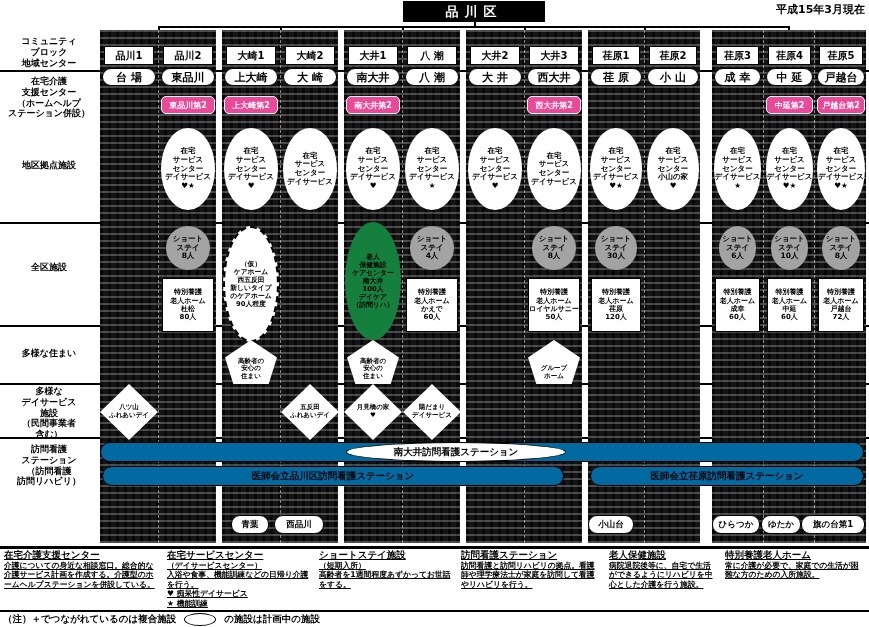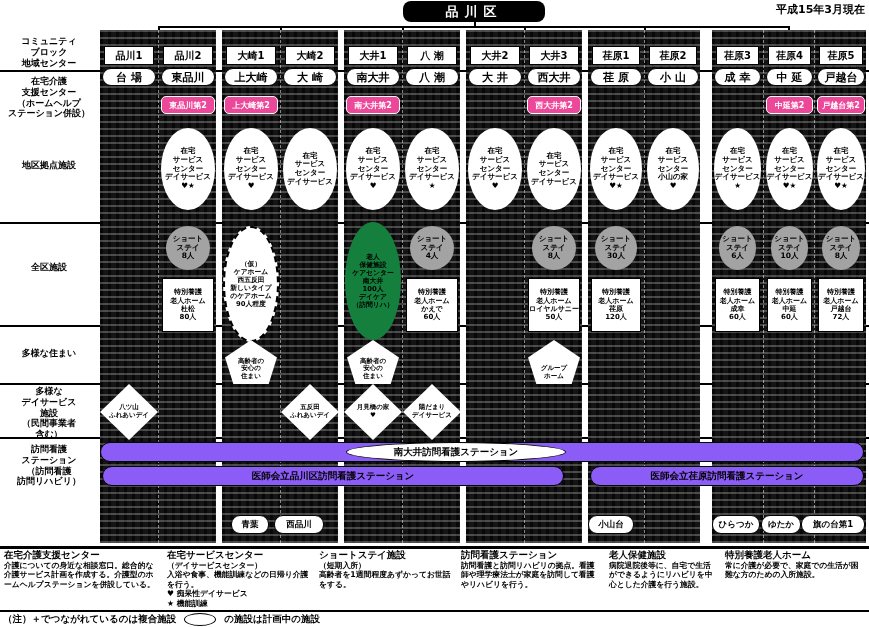--- a/index.html
+++ b/index.html
@@ -1,21 +1,21 @@
 <!DOCTYPE html>
 <html><head>
 <meta charset="utf-8">
 <style>
   html,body{margin:0;padding:0;background:#fff;}
   .canvas{position:relative;width:869px;height:627px;background:#fff;overflow:hidden;
           font-family:"DejaVu Sans",sans-serif;color:#000;}
   .hline{position:absolute;left:0;width:869px;background:#000;}
   
   .titlebox{position:absolute;left:403px;top:1px;width:142px;height:21px;background:#000;color:#fff;
-            display:flex;align-items:center;justify-content:center;font-size:13px;font-weight:bold;letter-spacing:6px;border-radius:8px;}
+            display:flex;align-items:center;justify-content:center;font-size:13px;font-weight:bold;letter-spacing:6px;}
   .datenote{position:absolute;right:4px;top:2px;font-size:11px;font-weight:bold;}
   .tline{position:absolute;background:#000;}
   
   .rowlabel{position:absolute;left:0;width:98px;text-align:center;font-size:9px;font-weight:bold;
             white-space:pre-line;line-height:1.2;}
   
   .chart{position:absolute;left:100px;top:30px;width:766px;height:513px;padding-left:40px;}
   .block{position:absolute;top:0;height:513px;background-color:#141414;
          background-image:
            repeating-linear-gradient(0deg, rgba(210,210,210,0.30) 0 2px, transparent 2px 7px),
@@ -45,29 +45,29 @@
       font-size:6.8px;font-weight:bold;line-height:1.18;white-space:pre-line;}
   .pent{position:absolute;top:310px;left:3px;right:3px;height:44px;background:#fff;
       clip-path:polygon(50% 0,100% 40%,84% 100%,16% 100%,0 40%);
       display:flex;align-items:flex-end;justify-content:center;text-align:center;padding-bottom:3px;box-sizing:border-box;
       font-size:6.5px;font-weight:bold;line-height:1.2;white-space:pre-line;}
   .dia{position:absolute;top:354px;left:0;right:0;height:56px;background:#fff;
       clip-path:polygon(50% 0,100% 50%,50% 100%,0 50%);
       display:flex;align-items:center;justify-content:center;text-align:center;
       font-size:6.5px;font-weight:bold;line-height:1.2;white-space:pre-line;}
   
-  .npill{position:absolute;height:18px;background:#8b5cf6;border-radius:10px;border:1px solid #000;
+  .npill{position:absolute;height:18px;background:#0369a1;border-radius:10px;border:1px solid #000;
          display:flex;align-items:center;justify-content:center;font-size:9.5px;font-weight:bold;}
   .noval{position:absolute;height:18px;background:#fff;border-radius:50%;border:1.5px solid #000;
          display:flex;align-items:center;justify-content:center;font-size:9.5px;font-weight:bold;}
   .soval{position:absolute;height:17px;background:#fff;border-radius:9px;border:1px solid #000;
          display:flex;align-items:center;justify-content:center;font-size:8.5px;font-weight:bold;white-space:pre;}
   
   .legend{position:absolute;left:0;top:549px;width:869px;height:60px;display:flex;}
-  .lg{box-sizing:border-box;padding:1px 5px 13px 4px;}
+  .lg{box-sizing:border-box;padding:1px 5px 13px 4px;text-decoration:underline;}
   .lg-t{font-size:9.5px;font-weight:bold;line-height:1.15;}
   .lg-b{font-size:7.8px;line-height:1.22;white-space:pre-line;font-weight:bold;}
   .notebar{position:absolute;left:0;top:613px;width:869px;font-size:9.5px;font-weight:bold;display:flex;align-items:center;gap:8px;padding-left:3px;}
   .note-oval{display:inline-block;width:30px;height:11px;border:1.5px solid #000;border-radius:50%;}
 </style>
 </head>
 <body>
 
 <div class="canvas">
 

